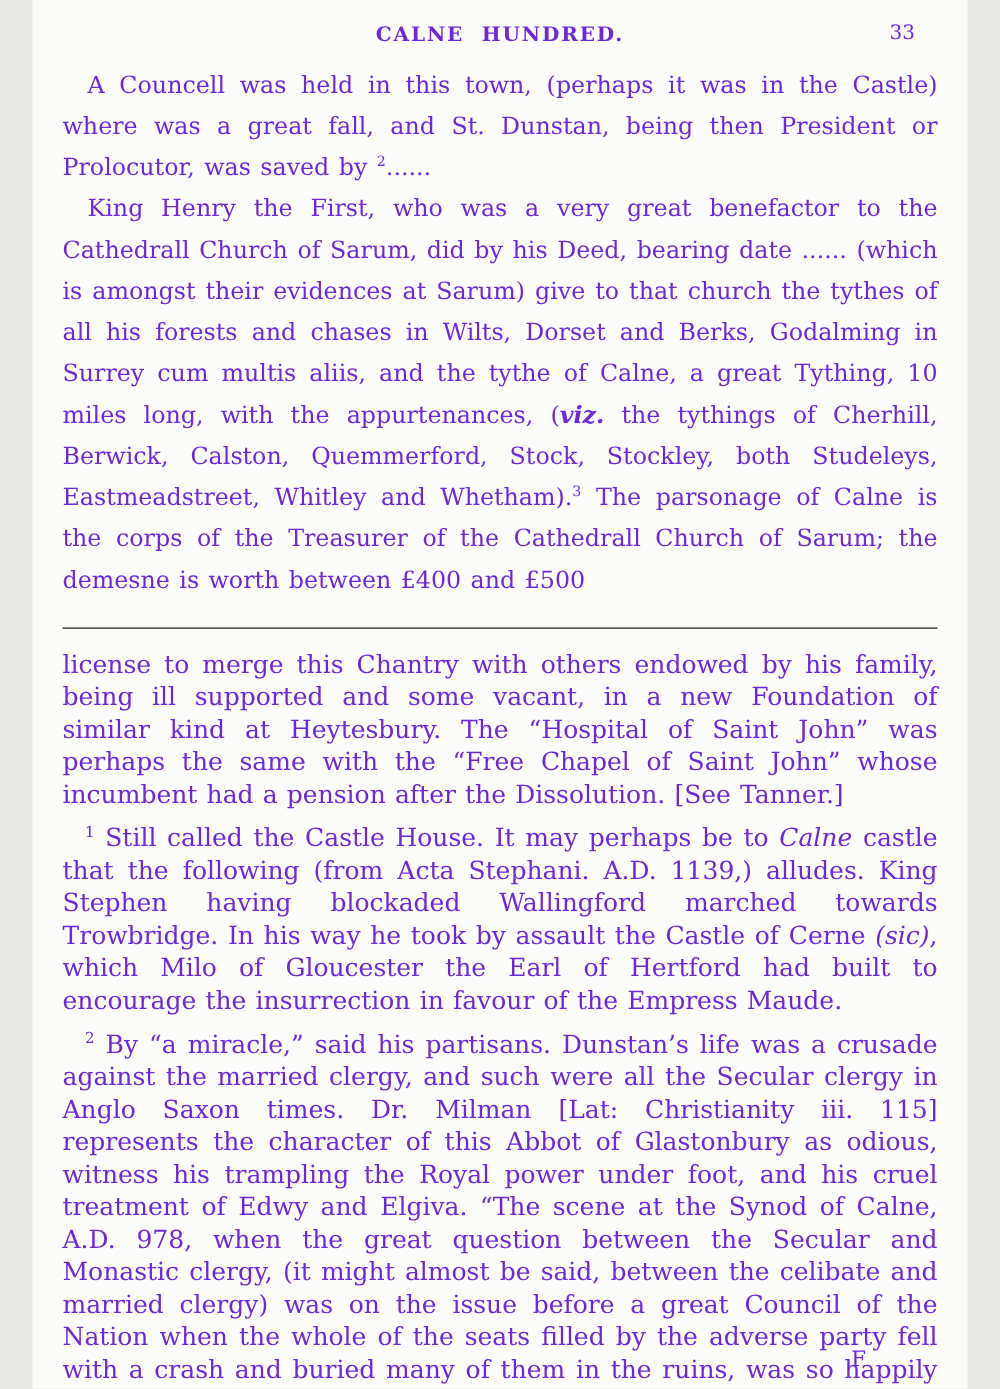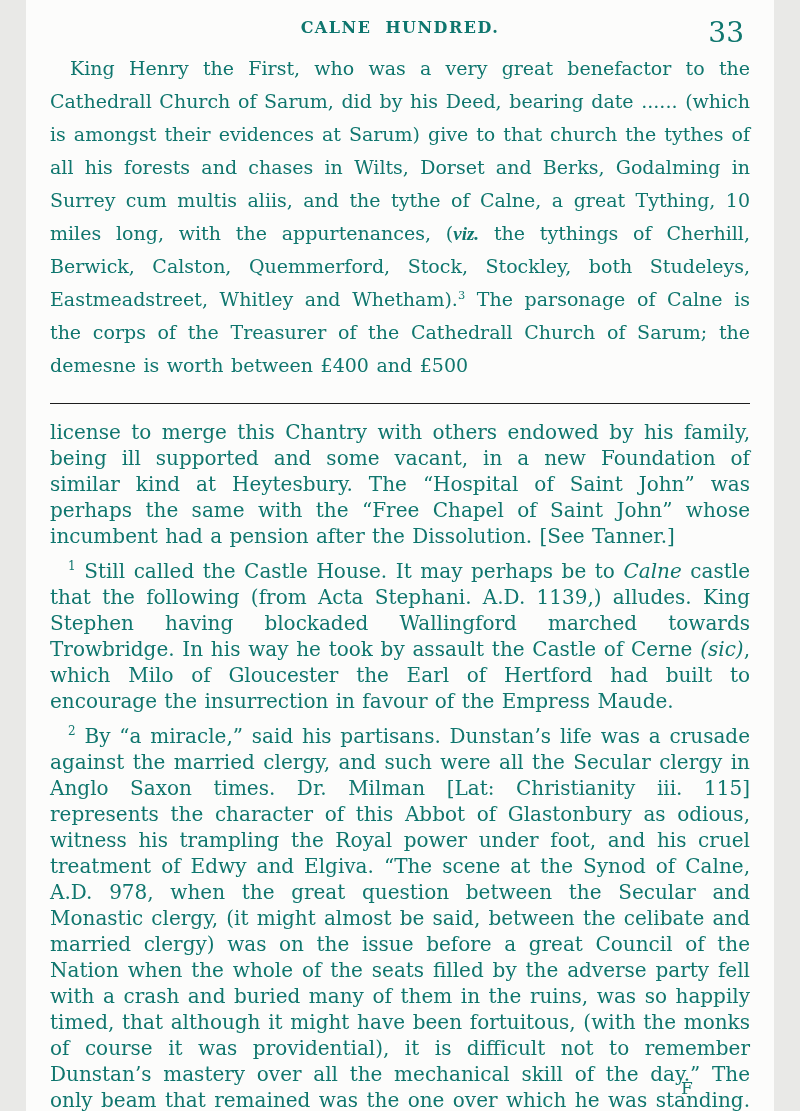--- a/index.html
+++ b/index.html
@@ -2,36 +2,36 @@
 <html><head>
 <meta charset="utf-8">
 <style>
   html, body { margin: 0; padding: 0; background: #e9e9e7; }
   .page {
     position: relative;
     width: 748px;
     height: 1111px;
     margin: 0 auto;
     background: #fcfcfb;
-    color: #0f766e;
+    color: #6d28d9;
     font-family: "DejaVu Serif", "Liberation Serif", serif;
     box-sizing: border-box;
     padding: 16px 24px 0 24px;
     overflow: hidden;
   }
   .header { position: relative; height: 26px; margin-bottom: 10px; }
   .running-title {
     position: absolute; left: 0; right: 0; top: 2px;
     text-align: center;
     font-size: 16px; font-weight: bold;
     letter-spacing: 1.5px; word-spacing: 7px;
   }
   .page-number {
-    position: absolute; right: 6px; top: 0;
-    font-size: 28px;
+    position: absolute; right: 18px; top: 0;
+    font-size: 16px;
   }
   .main-text p {
     margin: 0;
     font-size: 19px;
     line-height: 33px;
     text-align: justify;
     text-indent: 20px;
     word-spacing: 1.5px;
   }
   .footnote-separator {
@@ -45,39 +45,40 @@
     font-size: 20px;
     line-height: 26px;
     text-align: justify;
     word-spacing: 1px;
   }
   .footnotes p.indent { text-indent: 18px; }
   .footnotes p.no-indent { text-indent: 0; }
   .footnotes p:last-child { margin-bottom: 0; }
   sup { font-size: 60%; line-height: 0; vertical-align: super; }
   .run-italic { font-style: italic; }
-  .run-bolditalic { font-style: italic; font-weight: bold; font-family: Liberation Serif, serif; }
+  .run-bolditalic { font-style: italic; font-weight: bold; }
   .signature {
     position: absolute;
     left: 655px;
     bottom: 13px;
     font-size: 17px;
   }
 </style>
 </head>
 <body>
 
 <div class="page">
 
   <div class="header">
     <div class="running-title">CALNE  HUNDRED.</div>
     <div class="page-number">33</div>
   </div>
 
   <div class="main-text">
+    <p><span>A Councell was held in this town, (perhaps it was in the Castle) where was a great fall, and St. Dunstan, being then President or Prolocutor, was saved by </span><sup>2</sup><span>......</span></p>
     <p><span>King Henry the First, who was a very great benefactor to the Cathedrall Church of Sarum, did by his Deed, bearing date ...... (which is amongst their evidences at Sarum) give to that church the tythes of all his forests and chases in Wilts, Dorset and Berks, Godalming in Surrey cum multis aliis, and the tythe of Calne, a great Tything, 10 miles long, with the appurtenances, (</span><span class="run-bolditalic">viz.</span><span> the tythings of Cherhill, Berwick, Calston, Quemmerford, Stock, Stockley, both Studeleys, Eastmeadstreet, Whitley and Whetham).</span><sup>3</sup><span> The parsonage of Calne is the corps of the Treasurer of the Cathedrall Church of Sarum; the demesne is worth between £400 and £500</span></p>
   </div>
 
   <hr class="footnote-separator">
 
   <div class="footnotes">
     <p class="no-indent"><span>license to merge this Chantry with others endowed by his family, being ill supported and some vacant, in a new Foundation of similar kind at Heytesbury. The “Hospital of Saint John” was perhaps the same with the “Free Chapel of Saint John” whose incumbent had a pension after the Dissolution. [See Tanner.]</span></p>
     <p class="indent"><sup>1</sup><span> Still called the Castle House. It may perhaps be to </span><span class="run-italic">Calne</span><span> castle that the following (from Acta Stephani. A.D. 1139,) alludes. King Stephen having blockaded Wallingford marched towards Trowbridge. In his way he took by assault the Castle of Cerne </span><span class="run-italic">(sic)</span><span>, which Milo of Gloucester the Earl of Hertford had built to encourage the insurrection in favour of the Empress Maude.</span></p>
     <p class="indent"><sup>2</sup><span> By “a miracle,” said his partisans. Dunstan’s life was a crusade against the married clergy, and such were all the Secular clergy in Anglo Saxon times. Dr. Milman [Lat: Christianity iii. 115] represents the character of this Abbot of Glastonbury as odious, witness his trampling the Royal power under foot, and his cruel treatment of Edwy and Elgiva. “The scene at the Synod of Calne, A.D. 978, when the great question between the Secular and Monastic clergy, (it might almost be said, between the celibate and married clergy) was on the issue before a great Council of the Nation when the whole of the seats filled by the adverse party fell with a crash and buried many of them in the ruins, was so happily timed, that although it might have been fortuitous, (with the monks of course it was providential), it is difficult not to remember Dunstan’s mastery over all the mechanical skill of the day.” The only beam that remained was the one over which he was standing. [See William of Malmesbury, and Osbern. Vit. Dunst.]</span></p>
 

